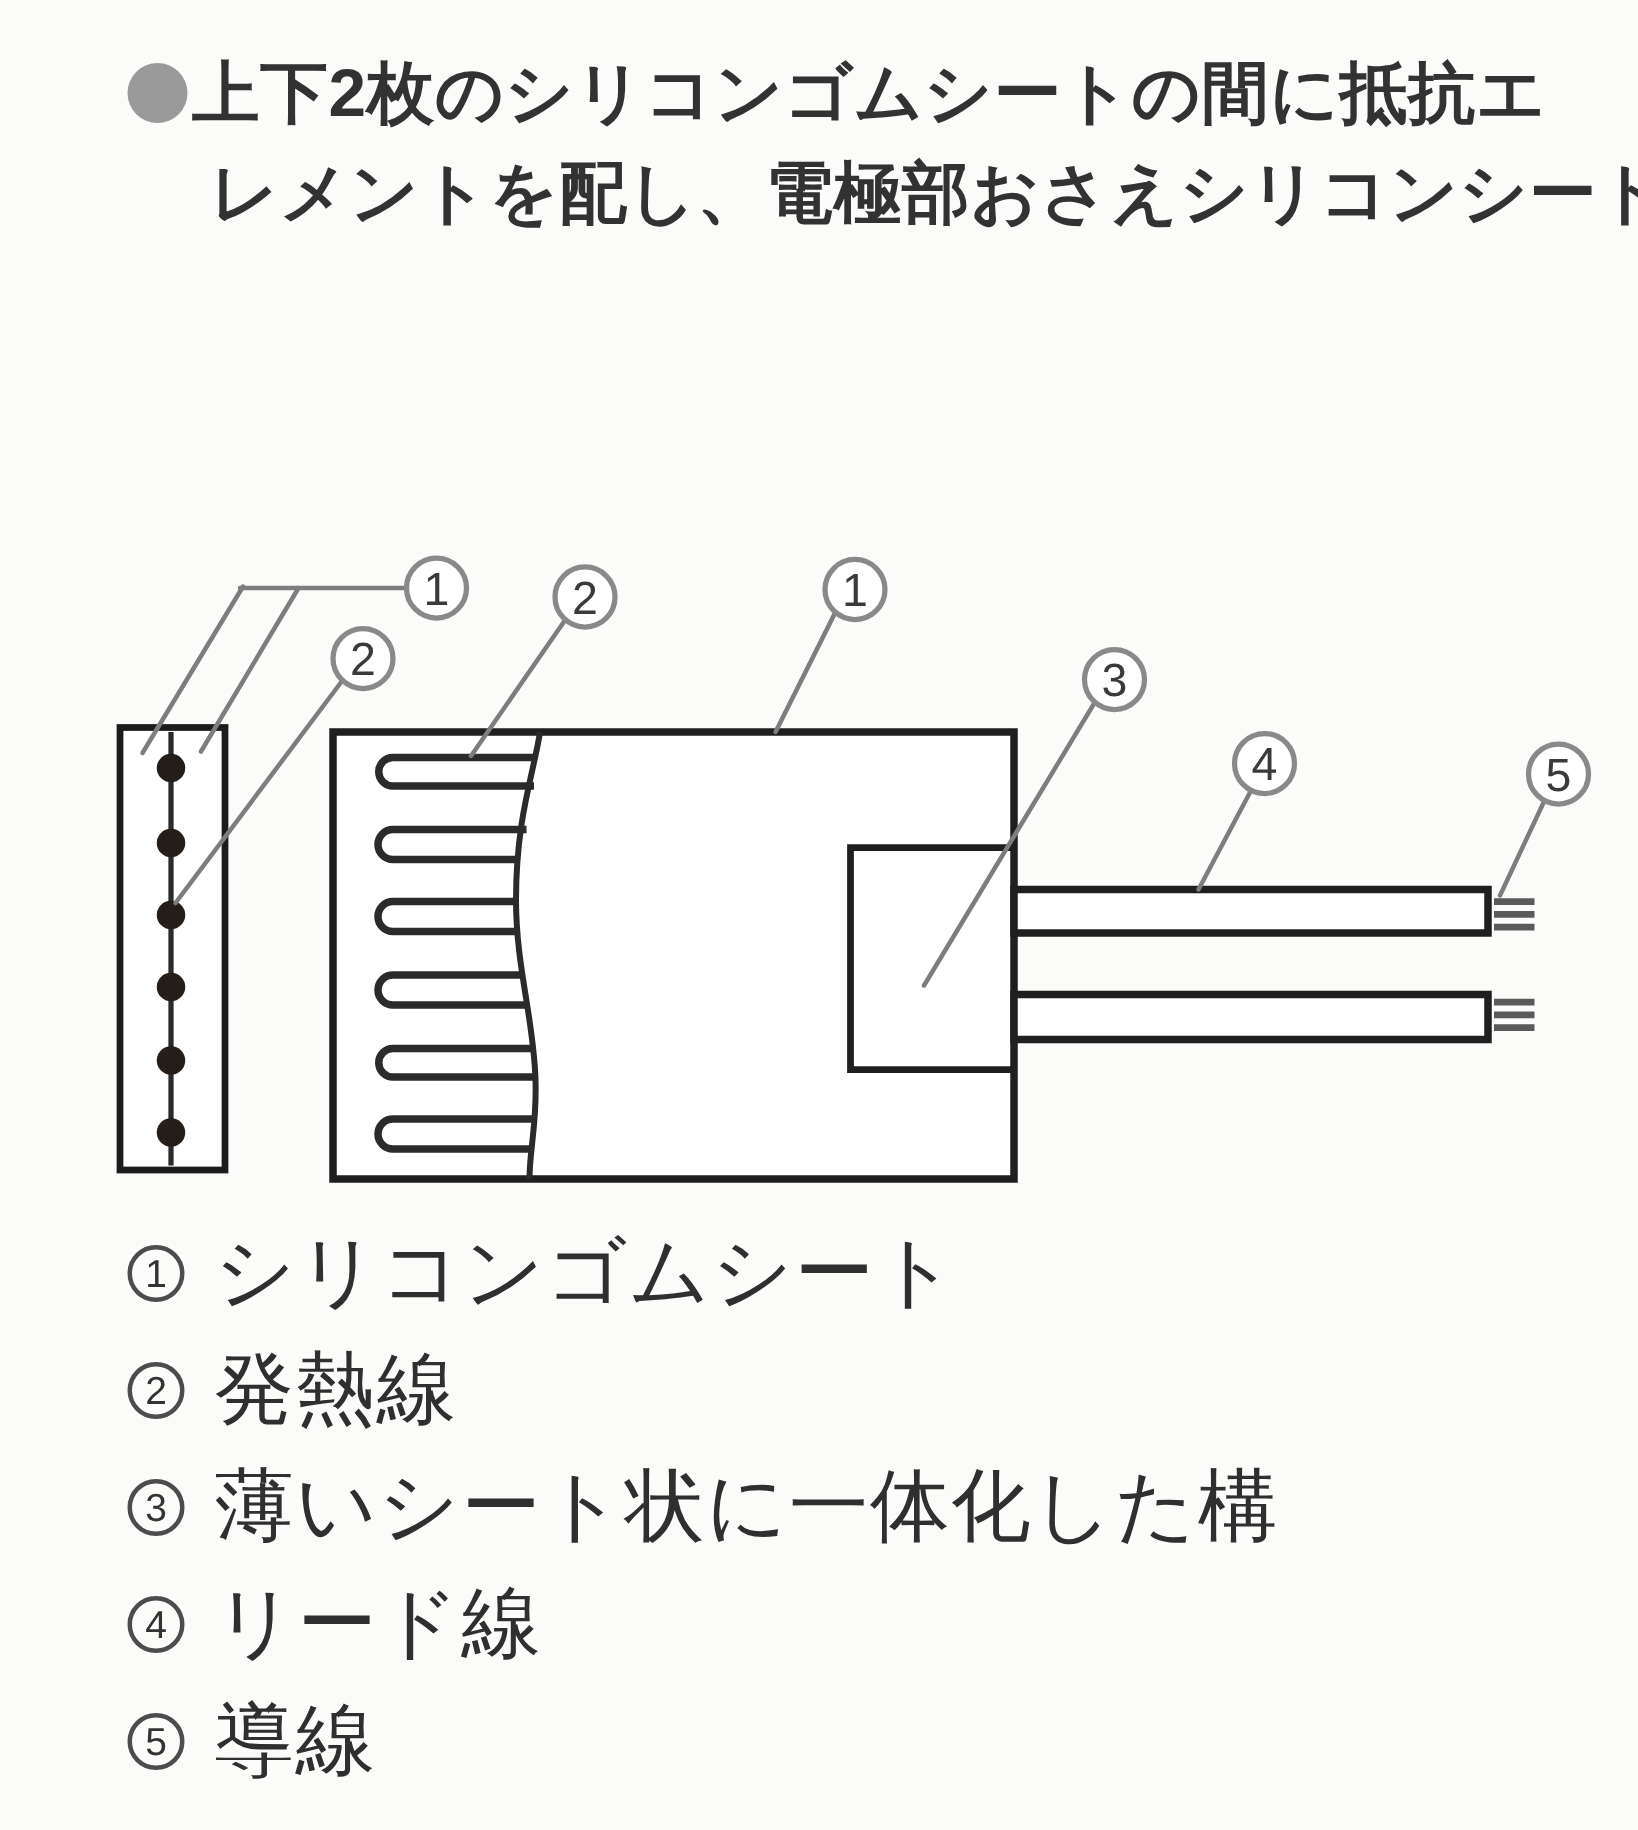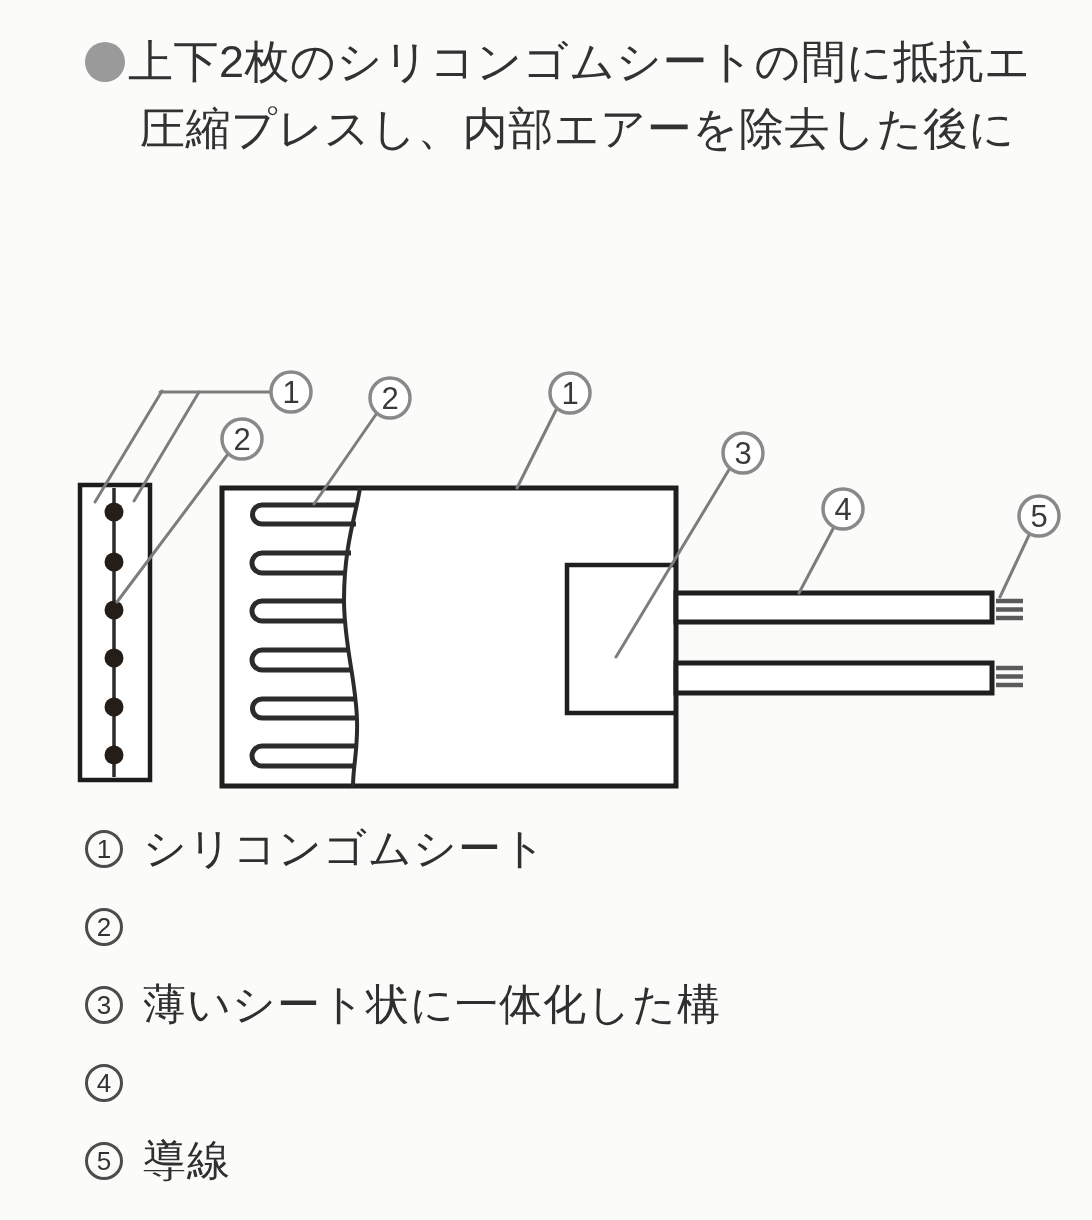--- a/index.html
+++ b/index.html
@@ -8,21 +8,21 @@
     background:#fbfbf9;
     font-family:"Liberation Sans","DejaVu Sans",sans-serif;
     overflow:hidden;
   }
   .page{position:relative;width:1092px;height:1220px;}
 
   
   .intro{
     position:absolute;left:85px;top:28px;width:990px;
     font-size:45px;line-height:67px;color:#323232;
-    letter-spacing:0.5px;font-weight:400;
+    letter-spacing:0.5px;font-weight:700;
   }
   .intro-line{white-space:nowrap;}
   .intro-line.indent{padding-left:55px;}
   .bullet{
     display:inline-block;width:40px;height:40px;border-radius:50%;
     background:#9a9a9a;vertical-align:-5px;margin-right:3px;
   }
 
   
   .diagram{position:absolute;left:0;top:360px;width:1092px;height:450px;}
@@ -35,34 +35,34 @@
   
   .legend{position:absolute;left:85px;top:820px;}
   .legend-row{display:flex;align-items:center;height:58px;margin-bottom:20px;}
   .legend-num{
     box-sizing:border-box;flex:none;
     width:38px;height:38px;border:3px solid #4c4c4c;border-radius:50%;
     display:flex;align-items:center;justify-content:center;
     font-size:26px;color:#333;background:transparent;
   }
   .legend-label{
-    margin-left:20px;font-size:43px;color:#2f2f2f;letter-spacing:1px;
+    margin-left:20px;font-size:53px;color:#2f2f2f;letter-spacing:1px;
     white-space:nowrap;font-weight:500;
   }
 </style>
 </head>
 <body>
 
 <div class="page">
 
   <div class="intro">
     <div class="intro-line">
       <span class="bullet"></span><span>上下2枚のシリコンゴムシートの間に抵抗エ</span>
     </div>
-    <div class="intro-line indent">圧縮プレスし、内部エアーを除去した後に</div>
+    <div class="intro-line indent">レメントを配し、電極部おさえシリコンシート</div>
   </div>
 
   <div class="diagram">
     <svg width="1092" height="450" viewBox="0 0 1092 450">
 
       <rect x="80" y="125" width="70" height="295" fill="#ffffff" stroke="#1c1c1c" stroke-width="4.5"></rect>
       <line x1="114" y1="128" x2="114" y2="417" stroke="#2b2b2b" stroke-width="3.5"></line>
       <g fill="#241d18">
         <circle cx="114" cy="152" r="9.5"></circle>
         <circle cx="114" cy="202" r="9.5"></circle>
@@ -143,27 +143,29 @@
     </svg>
   </div>
 
   <div class="legend">
     <div class="legend-row">
       <span class="legend-num">1</span>
       <span class="legend-label">シリコンゴムシート</span>
     </div>
     <div class="legend-row">
       <span class="legend-num">2</span>
+      <span class="legend-label">発熱線</span>
     </div>
     <div class="legend-row">
       <span class="legend-num">3</span>
       <span class="legend-label">薄いシート状に一体化した構</span>
     </div>
     <div class="legend-row">
       <span class="legend-num">4</span>
+      <span class="legend-label">リード線</span>
     </div>
     <div class="legend-row">
       <span class="legend-num">5</span>
       <span class="legend-label">導線</span>
     </div>
   </div>
 
 </div>
 
 </body></html>

